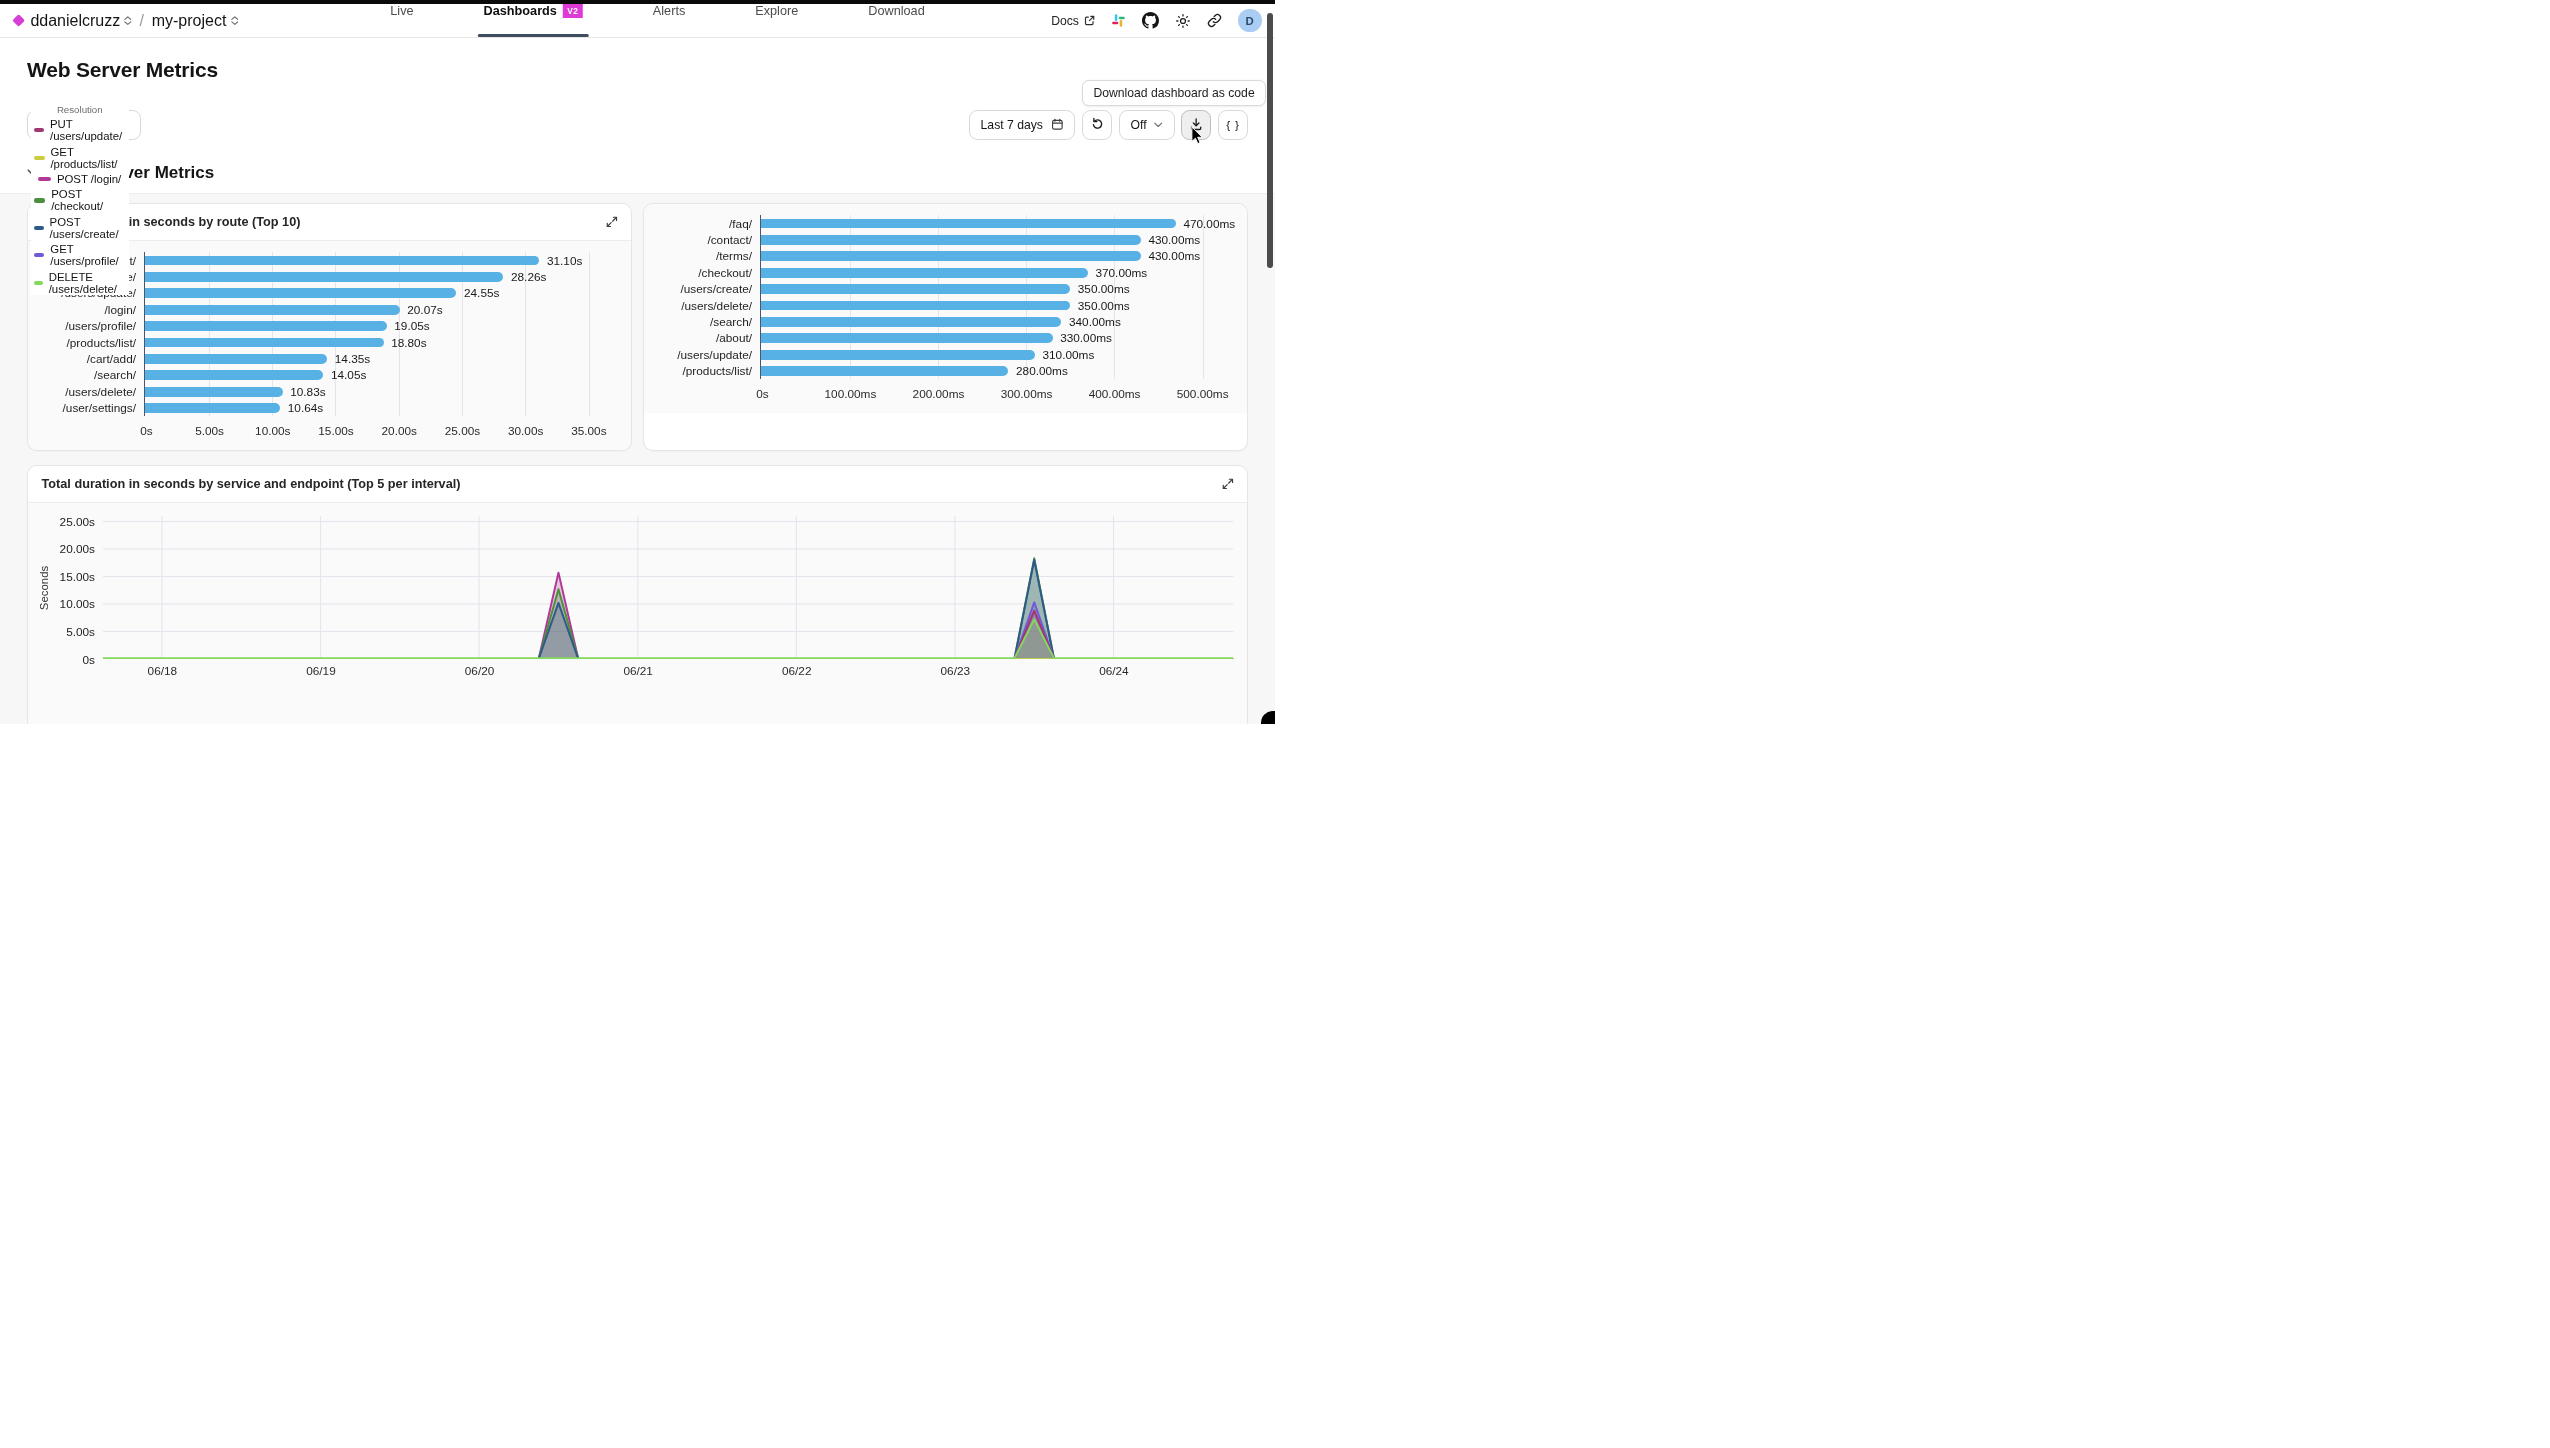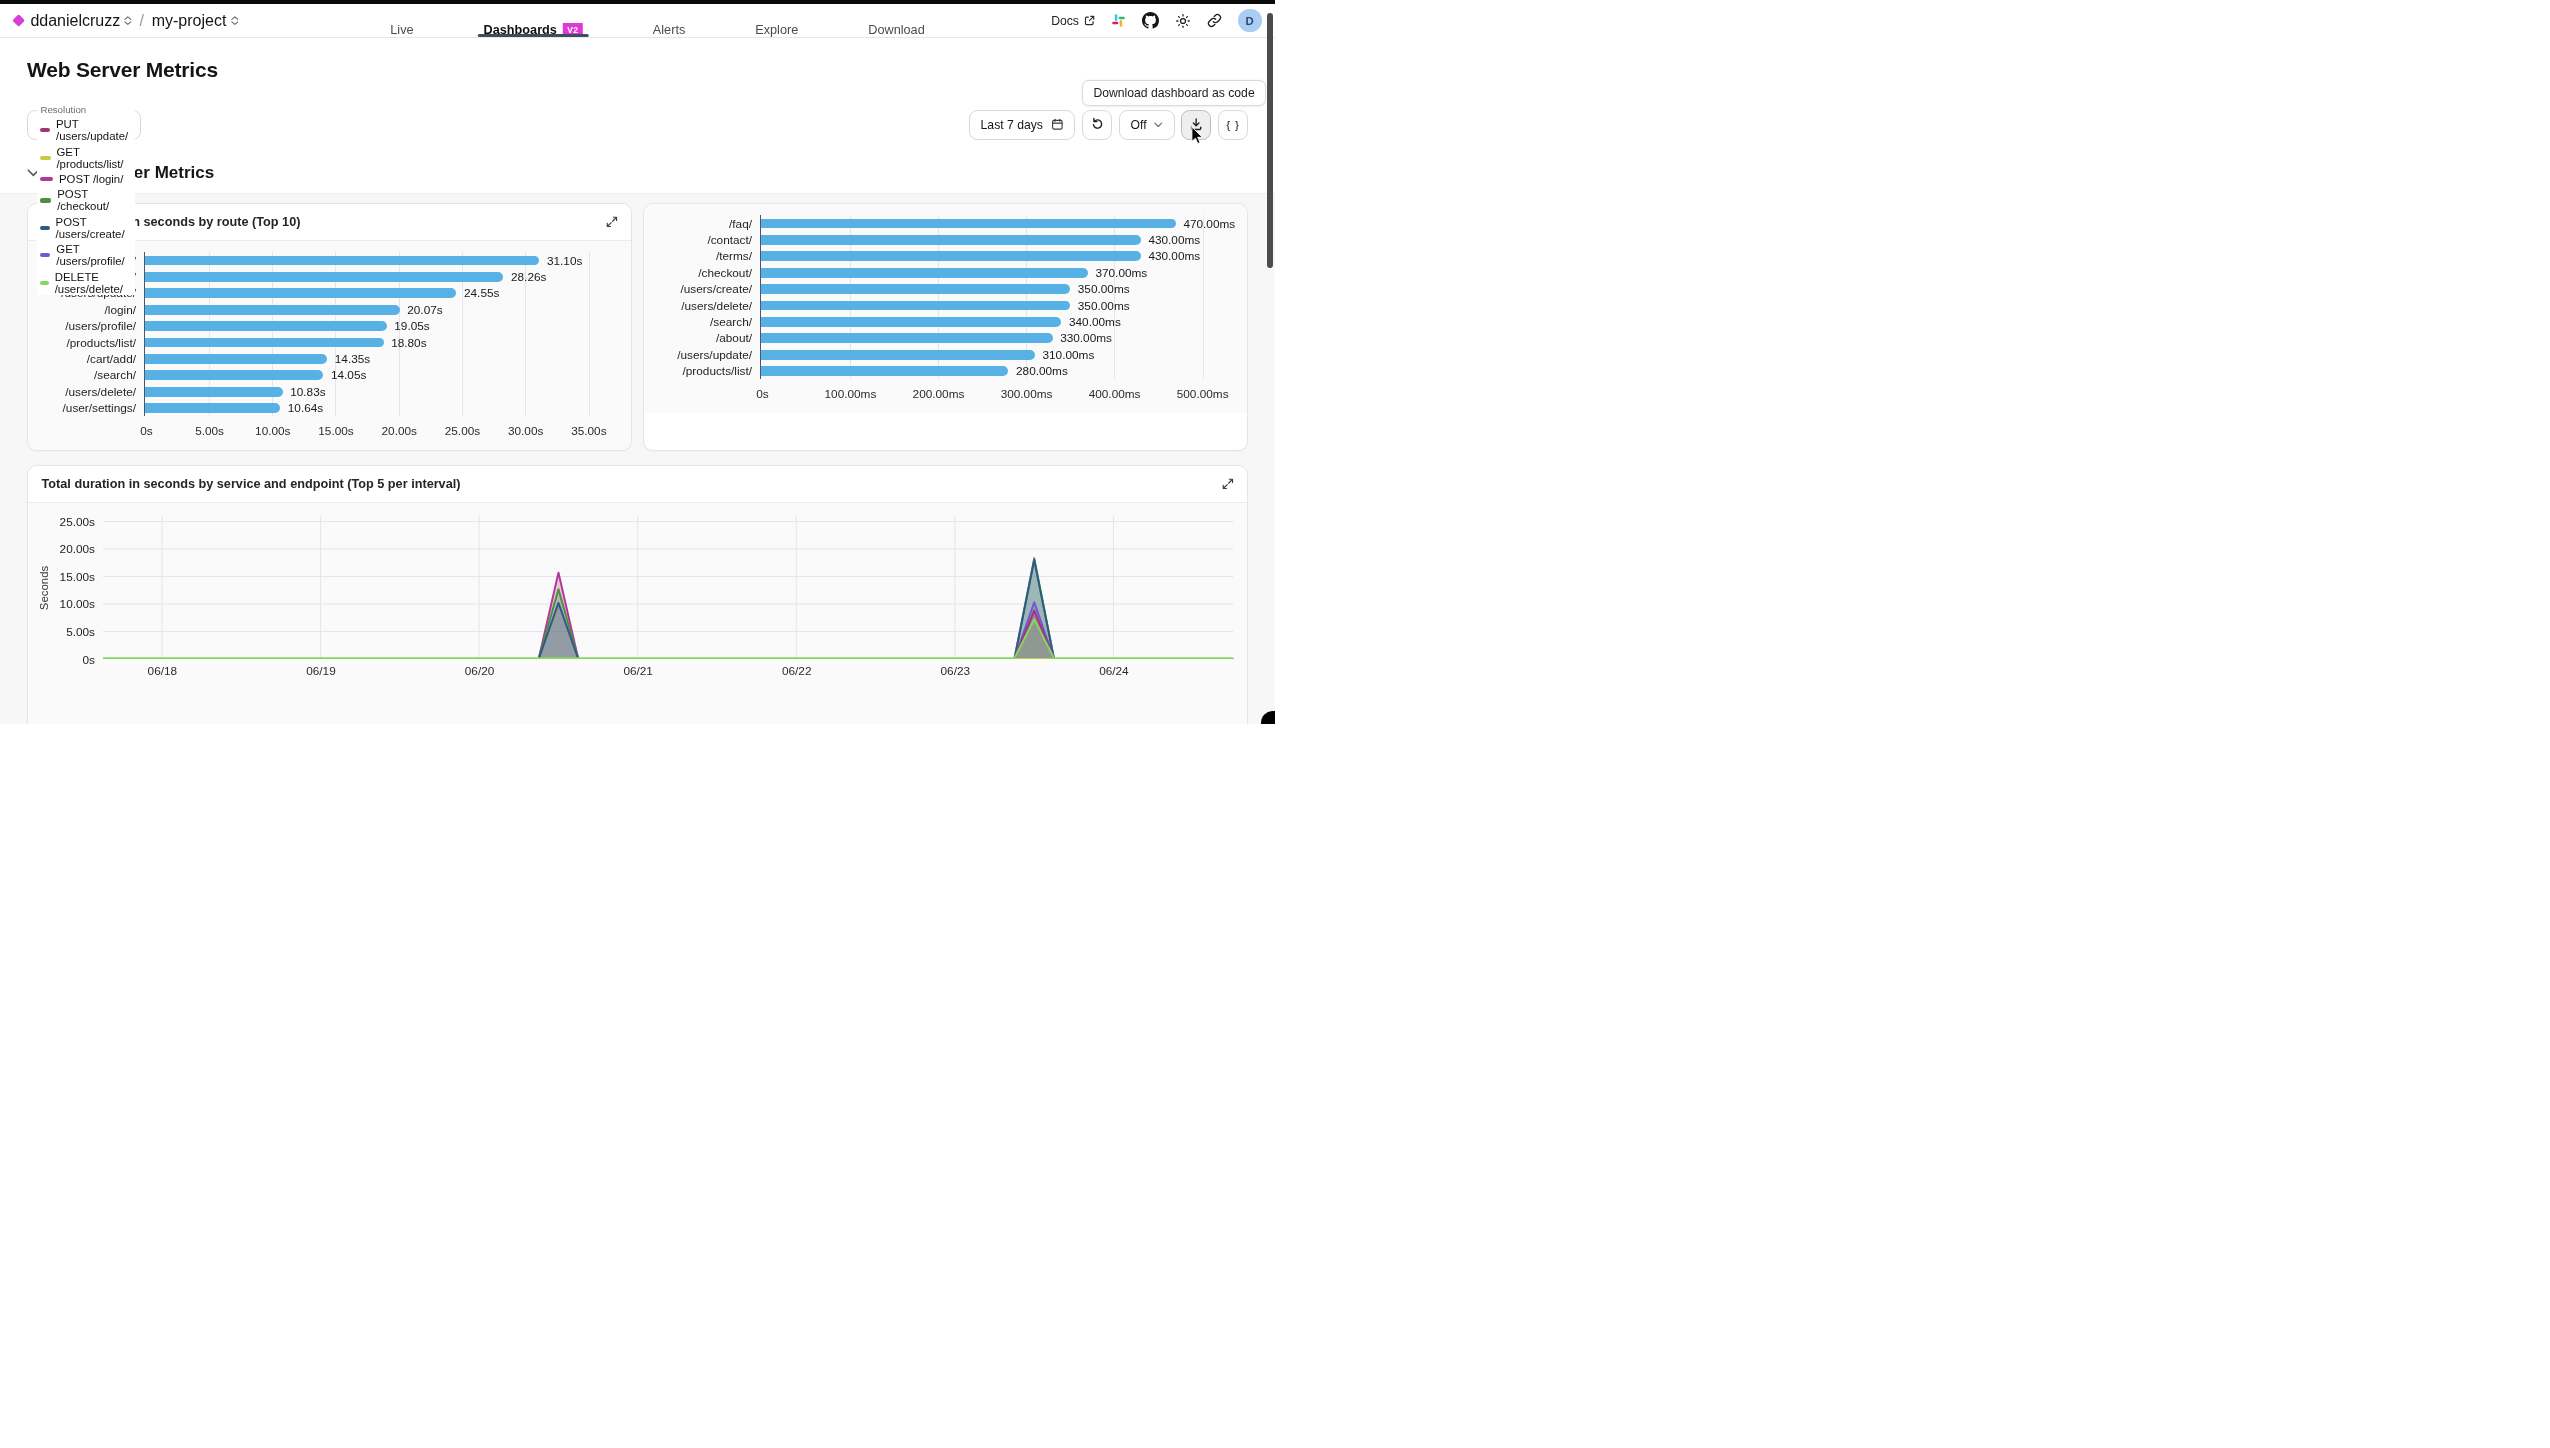--- a/index.html
+++ b/index.html
@@ -14,40 +14,40 @@
     height:34px; background:#fff; border-bottom:0.8px solid #e6e6e6;
     display:flex; align-items:center; padding:0 13.5px; position:relative;
   }
   .crumbs { display:flex; align-items:center; gap:7.6px; font-size:16px; font-weight:500; color:#151515; }
   .diamond { width:9.3px; height:9.3px; transform:rotate(45deg); border-radius:1.7px; }
   .crumb-group { display:flex; align-items:center; gap:4.2px; cursor:default; }
   .slash { color:#9a9a9a; font-weight:400; }
   .updown { display:inline-flex; flex-direction:column; line-height:0; gap:0.8px; }
   .updown svg { display:block; }
   .nav-tabs { position:absolute; left:50%; transform:translateX(-50%); display:flex; align-items:center; gap:30px; height:100%; }
-  .nav-tab { position:relative; display:flex; align-items:flex-end; gap:5.9px; height:100%; font-size:12.7px; color:#4c4c4c; cursor:pointer;margin-left:40px; }
+  .nav-tab { position:relative; display:flex; align-items:flex-start; gap:5.9px; height:100%; font-size:12.7px; color:#4c4c4c; cursor:pointer;margin-left:40px; }
   .nav-tab.active { color:#0f0f0f; font-weight:700; }
   .nav-tab.active::after { content:""; position:absolute; left:-5.9px; right:-5.9px; bottom:0; height:3px; border-radius:2.5px; background:#3e4d60; }
   .badge { color:#fff; font-size:8.4px; font-weight:700; padding:2.1px 4.6px; border-radius:0; letter-spacing:0.3px; }
   .nav-right { margin-left:auto; display:flex; align-items:center; gap:16px; }
   .docs-link { display:flex; align-items:center; gap:5px; font-size:12.2px; color:#222; cursor:pointer; }
   .icon-btn { display:flex; align-items:center; justify-content:center; cursor:pointer; }
   .avatar { width:23.6px; height:23.6px; border-radius:50%; display:flex; align-items:center; justify-content:center;
             font-size:11.4px; font-weight:700; color:#2c4a68; }
   
   .scroll-thumb { position:absolute; right:2.5px; top:12.7px; width:5.9px; height:255px; border-radius:3.4px; background:#4c4c4c; z-index:40; }
   .black-corner { position:absolute; right:0; bottom:0; width:14.3px; height:12.7px; background:#000; border-top-left-radius:11.8px; z-index:41; }
   
   .main-pad { padding:0 27px; }
   h1.page-title { font-size:21px; font-weight:700; letter-spacing:-0.2px; margin-top:19.4px; color:#141414; }
   .toolbar { margin-top:28px; display:flex; align-items:center; justify-content:space-between; position:relative; }
   .toolbar-left { display:flex; align-items:center; gap:7.6px; }
   .fieldset { position:relative; width:76px; height:30px; border:0.8px solid #d8d8d8; border-radius:8.4px;
               display:flex; align-items:center; padding:0 8.4px 0 10px; cursor:pointer; background:#fff; }
-  .fieldset .legend { position:absolute; top:-6.7px; left:9px; background:#fff; padding:0 3.4px; font-size:9.7px; color:#6d6d6d; }
+  .fieldset .legend { position:absolute; top:-6.7px; left:3px; background:#fff; padding:0 3.4px; font-size:9.7px; color:#6d6d6d;flex-direction:column; }
   .fieldset .value { font-size:12.2px; color:#161616; flex:1; }
   .sq-btn { width:30px; height:30px; border:0.8px solid #d8d8d8; border-radius:8.4px; background:#fff;
             display:flex; align-items:center; justify-content:center; cursor:pointer; }
   .toolbar-right { display:flex; align-items:center; gap:6.7px; }
   .ctl-btn { height:30px; border:0.8px solid #d8d8d8; border-radius:8.4px; background:#fff; display:flex; align-items:center;
              gap:7.6px; padding:0 11px; font-size:12.2px; color:#161616; cursor:pointer; white-space:nowrap; }
   .dl-wrap { position:relative; }
   .sq-btn.hovered { background:#efefef; border-color:#bdbdbd; }
   .cursor-svg { position:absolute; left:9.3px; top:17.7px; z-index:30; pointer-events:none; }
   .tooltip { position:absolute; right:-17.7px; top:-30px; background:#fff; border:0.8px solid #d9d9d9; border-radius:6.7px;

